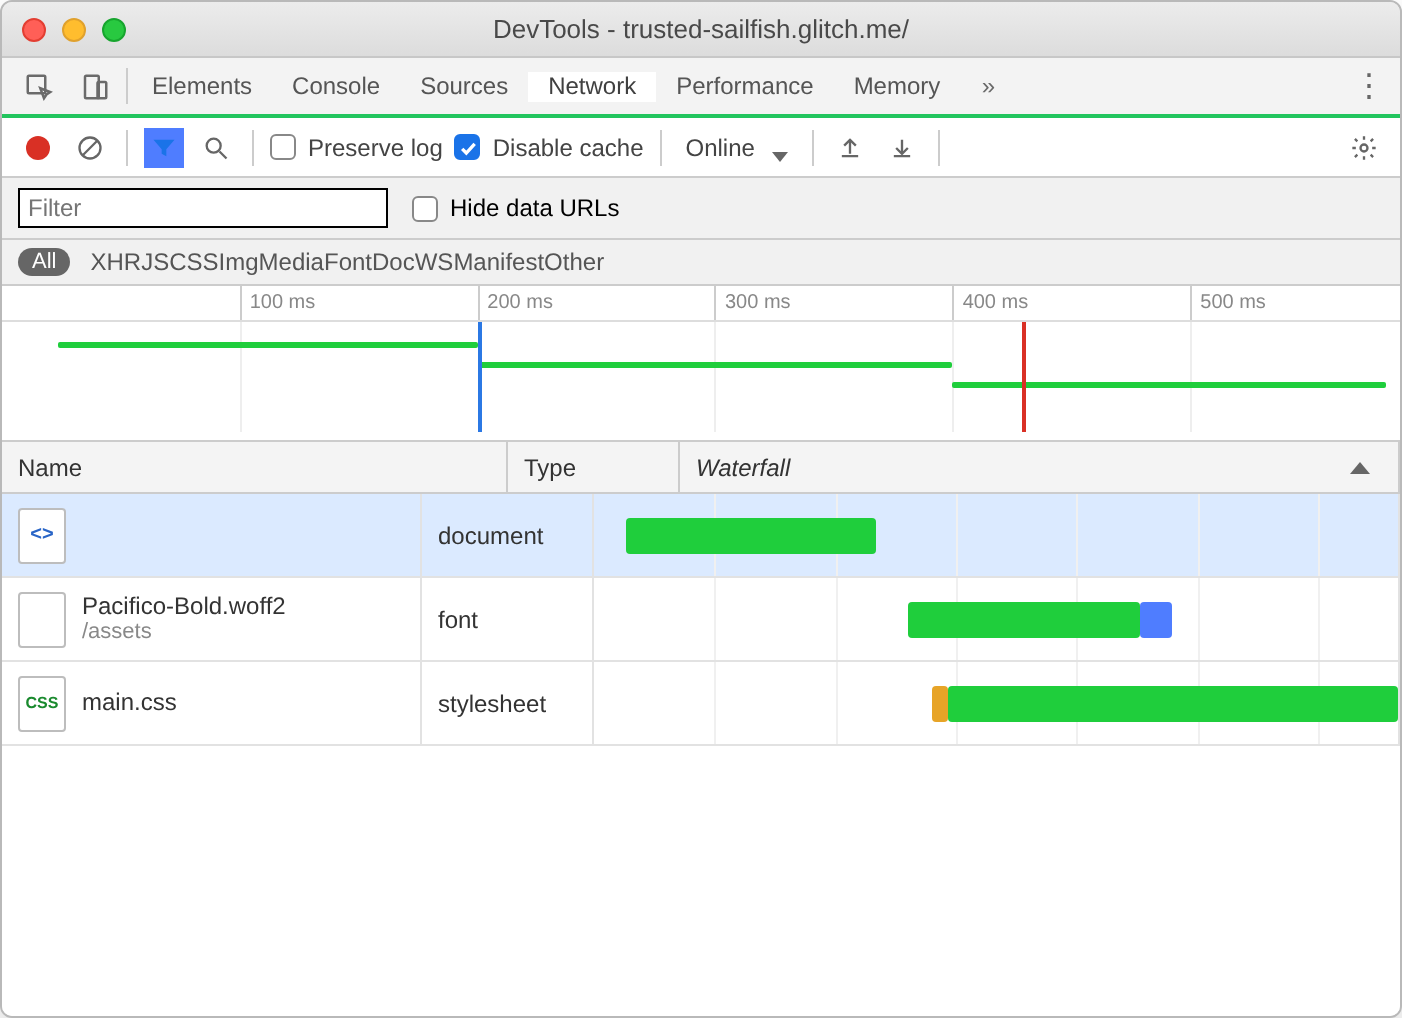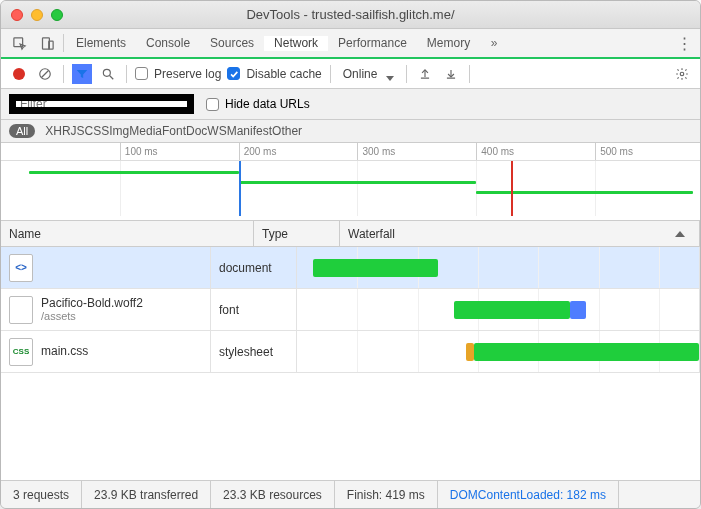--- a/index.html
+++ b/index.html
@@ -33,39 +33,39 @@
   .vsep { width:1px; height:18px; background:#ccc; margin:0 2px; }
   .check { width:13px; height:13px; border:1px solid #888; border-radius:3px; display:inline-flex; align-items:center; justify-content:center; background:#fff;}
   .check.on { background:#1a73e8; border-color:#1a73e8; color:#fff;}
   .check svg { width:10px; height:10px; }
   .lbl { display:flex; align-items:center; gap:6px; }
   .throttle { display:flex; align-items:flex-end; gap:3px; padding:0 4px;}
   .tri-down { width:0;height:0;border-left:4px solid transparent;border-right:4px solid transparent;border-top:5px solid #666; margin-left:6px;}
   .gear { margin-left:auto; }
   
   .filterrow { background:#f1f1f1; display:flex; align-items:center; padding:5px 8px; gap:12px; font-size:12px; border-bottom:1px solid #ccc; }
-  .filterrow input { flex: 0 0 185px; height:20px; border:7px solid #000000; font-size:12px; padding:1px 4px; color:#888; outline:none; background:#fff;}
+  .filterrow input { flex: 0 0 185px; height:20px; border:1px solid #000000; font-size:12px; padding:1px 4px; color:#888; outline:none; background:#fff;}
   
   .typerow { background:#f1f1f1; display:flex; align-items:center; padding:4px 8px; gap:10px; font-size:12px; color:#555; border-bottom:1px solid #ccc; }
   .chip-all { background:#666; color:#fff; border-radius:8px; padding:1px 7px; font-size:11px;}
   
   .overview { background:#fff; height:78px; border-bottom:1px solid #ccc; position:relative; font-size:10px; color:#888; }
   .ov-ticks { position:absolute; top:0; left:0; right:0; height:18px; border-bottom:1px solid #ddd; }
   .ov-tick { position:absolute; top:0; height:100%; border-left:1px solid #ccc; padding-left:4px; line-height:17px;}
   .ov-body { position:absolute; top:18px; bottom:4px; left:0; right:0; }
   .ov-grid { position:absolute; top:0; bottom:0; border-left:1px solid #eee; }
   .ov-bar { position:absolute; height:3px; border-radius:1px; }
   .ov-bluev { position:absolute; top:0; bottom:0; border-left:2px solid #2b78e4; }
   .ov-redv { position:absolute; top:0; bottom:0; border-left:2px solid #d93025; }
   
   .cols { display:flex; height:26px; background:#f4f4f4; border-bottom:1px solid #ccc; font-size:12px; color:#333; }
   .col { display:flex; align-items:center; padding:0 8px; border-right:1px solid #ccc; }
   .col.name { width:253px;}
   .col.type { width:86px;}
-  .col.waterfall { flex:1; justify-content:space-between; }
+  .col.waterfall { flex:1; justify-content:space-between;font-style:italic; }
   .sort-tri { width:0;height:0;border-left:5px solid transparent;border-right:5px solid transparent;border-bottom:6px solid #666; margin-right:6px;}
   
   .rows { background:#fff; flex:1; overflow:hidden; }
   .row { display:flex; height:42px; border-bottom:1px solid #e2e2e2; font-size:12px; color:#333; }
   .row.sel { background:#dbeaff; }
   .cell { display:flex; align-items:center; padding:0 8px; border-right:1px solid #e2e2e2; }
   .cell.name { width:210px; gap:8px; }
   .cell.type { width:86px; }
   .cell.wf { flex:1; position:relative; padding:0; }
   .fileicon { width:24px; height:28px; border:1px solid #bdbdbd; border-radius:2px; background:#fff; display:flex; align-items:center; justify-content:center; font-size:8px; font-weight:700; color:#1a8a2e; }
@@ -293,21 +293,14 @@
           <div class="wf-grid" style="left: 45%;"></div>
           <div class="wf-grid" style="left: 60%;"></div>
           <div class="wf-grid" style="left: 75%;"></div>
           <div class="wf-grid" style="left: 90%;"></div>
           <div class="wf-bar orange" style="left: 42%; width: 2%;"></div>
           <div class="wf-bar green" style="left: 44%; width: 56%;"></div>
         </div>
       </div>
     </div>
 
-  <div class="status">
-    <div class="cellst">3 requests</div>
-    <div class="cellst">23.9 KB transferred</div>
-    <div class="cellst">23.3 KB resources</div>
-    <div class="cellst">Finish: 419 ms</div>
-    <div class="cellst dcl">DOMContentLoaded: 182 ms</div>
-  </div>
 
 </div>
 
 </body></html>

